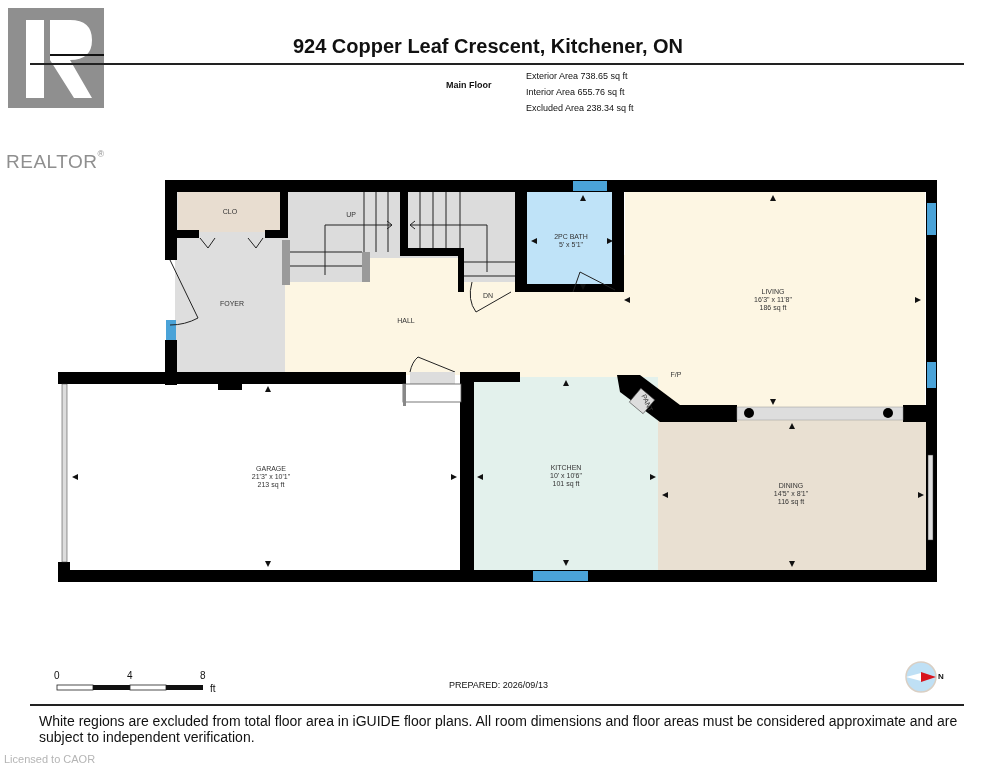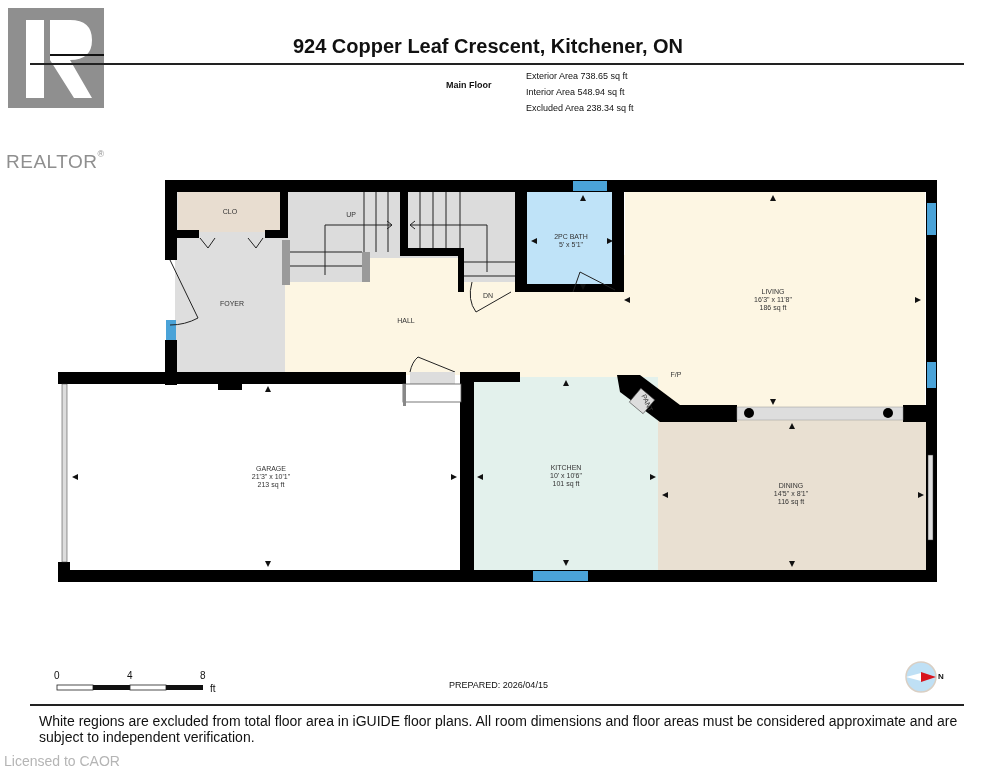--- a/index.html
+++ b/index.html
@@ -15,39 +15,39 @@
   .floor-label { left: 446px; top: 80px; font-size: 9px; font-weight: bold; }
   .area-line { left: 526px; font-size: 9px; }
   
   svg.plan { position: absolute; left: 0; top: 0; }
   .room-label { font-family: "Liberation Sans", sans-serif; font-size: 7px; fill: #333; text-anchor: middle; }
   
   .scale-num { font-size: 10px; }
   .prepared { left: 449px; top: 680px; font-size: 9px; }
   .footer-rule { left: 30px; top: 704px; width: 934px; height: 2px; background: #222; }
   .disclaimer { left: 39px; top: 713px; font-size: 14px; }
-  .licensed { left: 4px; top: 753px; font-size: 14px; color: #b5b5b5; }
+  .licensed { left: 4px; top: 753px; font-size: 11px; color: #b5b5b5; }
 </style>
 </head>
 <body>
 
 <div class="abs logo-box">
   <svg width="96" height="100" viewBox="0 0 96 100">
     <rect x="18" y="12" width="18" height="78" fill="#fff"></rect>
     <path d="M42 12 H62 Q84 12 84 32 Q84 52 62 52 L84 90 H66 L42 52 Z" fill="#fff"></path>
     <rect x="42" y="46" width="54" height="2" fill="#111"></rect>
   </svg>
 </div>
 <div class="abs logo-word"><span>REALTOR</span><sup>®</sup></div>
 
 <div class="abs title">924 Copper Leaf Crescent, Kitchener, ON</div>
 <div class="abs title-rule"></div>
 <div class="abs floor-label">Main Floor</div>
 <div class="abs area-line" style="top:71px">Exterior Area 738.65 sq ft</div>
-<div class="abs area-line" style="top:87px">Interior Area 548.94 sq ft</div>
+<div class="abs area-line" style="top:87px">Interior Area 655.76 sq ft</div>
 <div class="abs area-line" style="top:103px">Excluded Area 238.34 sq ft</div>
 
 <svg class="plan" width="995" height="768">
 
   <rect x="175" y="190" width="110" height="185" fill="#dedede"></rect>
   <rect x="178" y="192" width="104" height="40" fill="#e8ddd0"></rect>
   <rect x="285" y="255" width="340" height="120" fill="#fdf6e3"></rect>
   <rect x="285" y="192" width="240" height="90" fill="#dcdcdc"></rect>
   <rect x="365" y="258" width="95" height="25" fill="#fdf6e3"></rect>
   <rect x="527" y="192" width="90" height="92" fill="#bfe3f8"></rect>
@@ -189,18 +189,18 @@
     <polygon points="906,677 921,673 921,681" fill="#fff"></polygon>
     <polygon points="936,677 921,672 921,682" fill="#d7141e"></polygon>
   </g>
 </svg>
 
 <div class="abs scale-num" style="left:54px;top:670px">0</div>
 <div class="abs scale-num" style="left:127px;top:670px">4</div>
 <div class="abs scale-num" style="left:200px;top:670px">8</div>
 <div class="abs scale-num" style="left:210px;top:683px">ft</div>
 
-<div class="abs prepared">PREPARED: 2026/04/15</div>
+<div class="abs prepared">PREPARED: 2026/09/13</div>
 <div class="abs" style="left:938px;top:672px;font-size:8px;font-weight:bold">N</div>
 
 <div class="abs footer-rule"></div>
 <div class="abs disclaimer">White regions are excluded from total floor area in iGUIDE floor plans. All room dimensions and floor areas must be considered approximate and are subject to independent verification.</div>
 <div class="abs licensed">Licensed to CAOR</div>
 
 </body></html>

